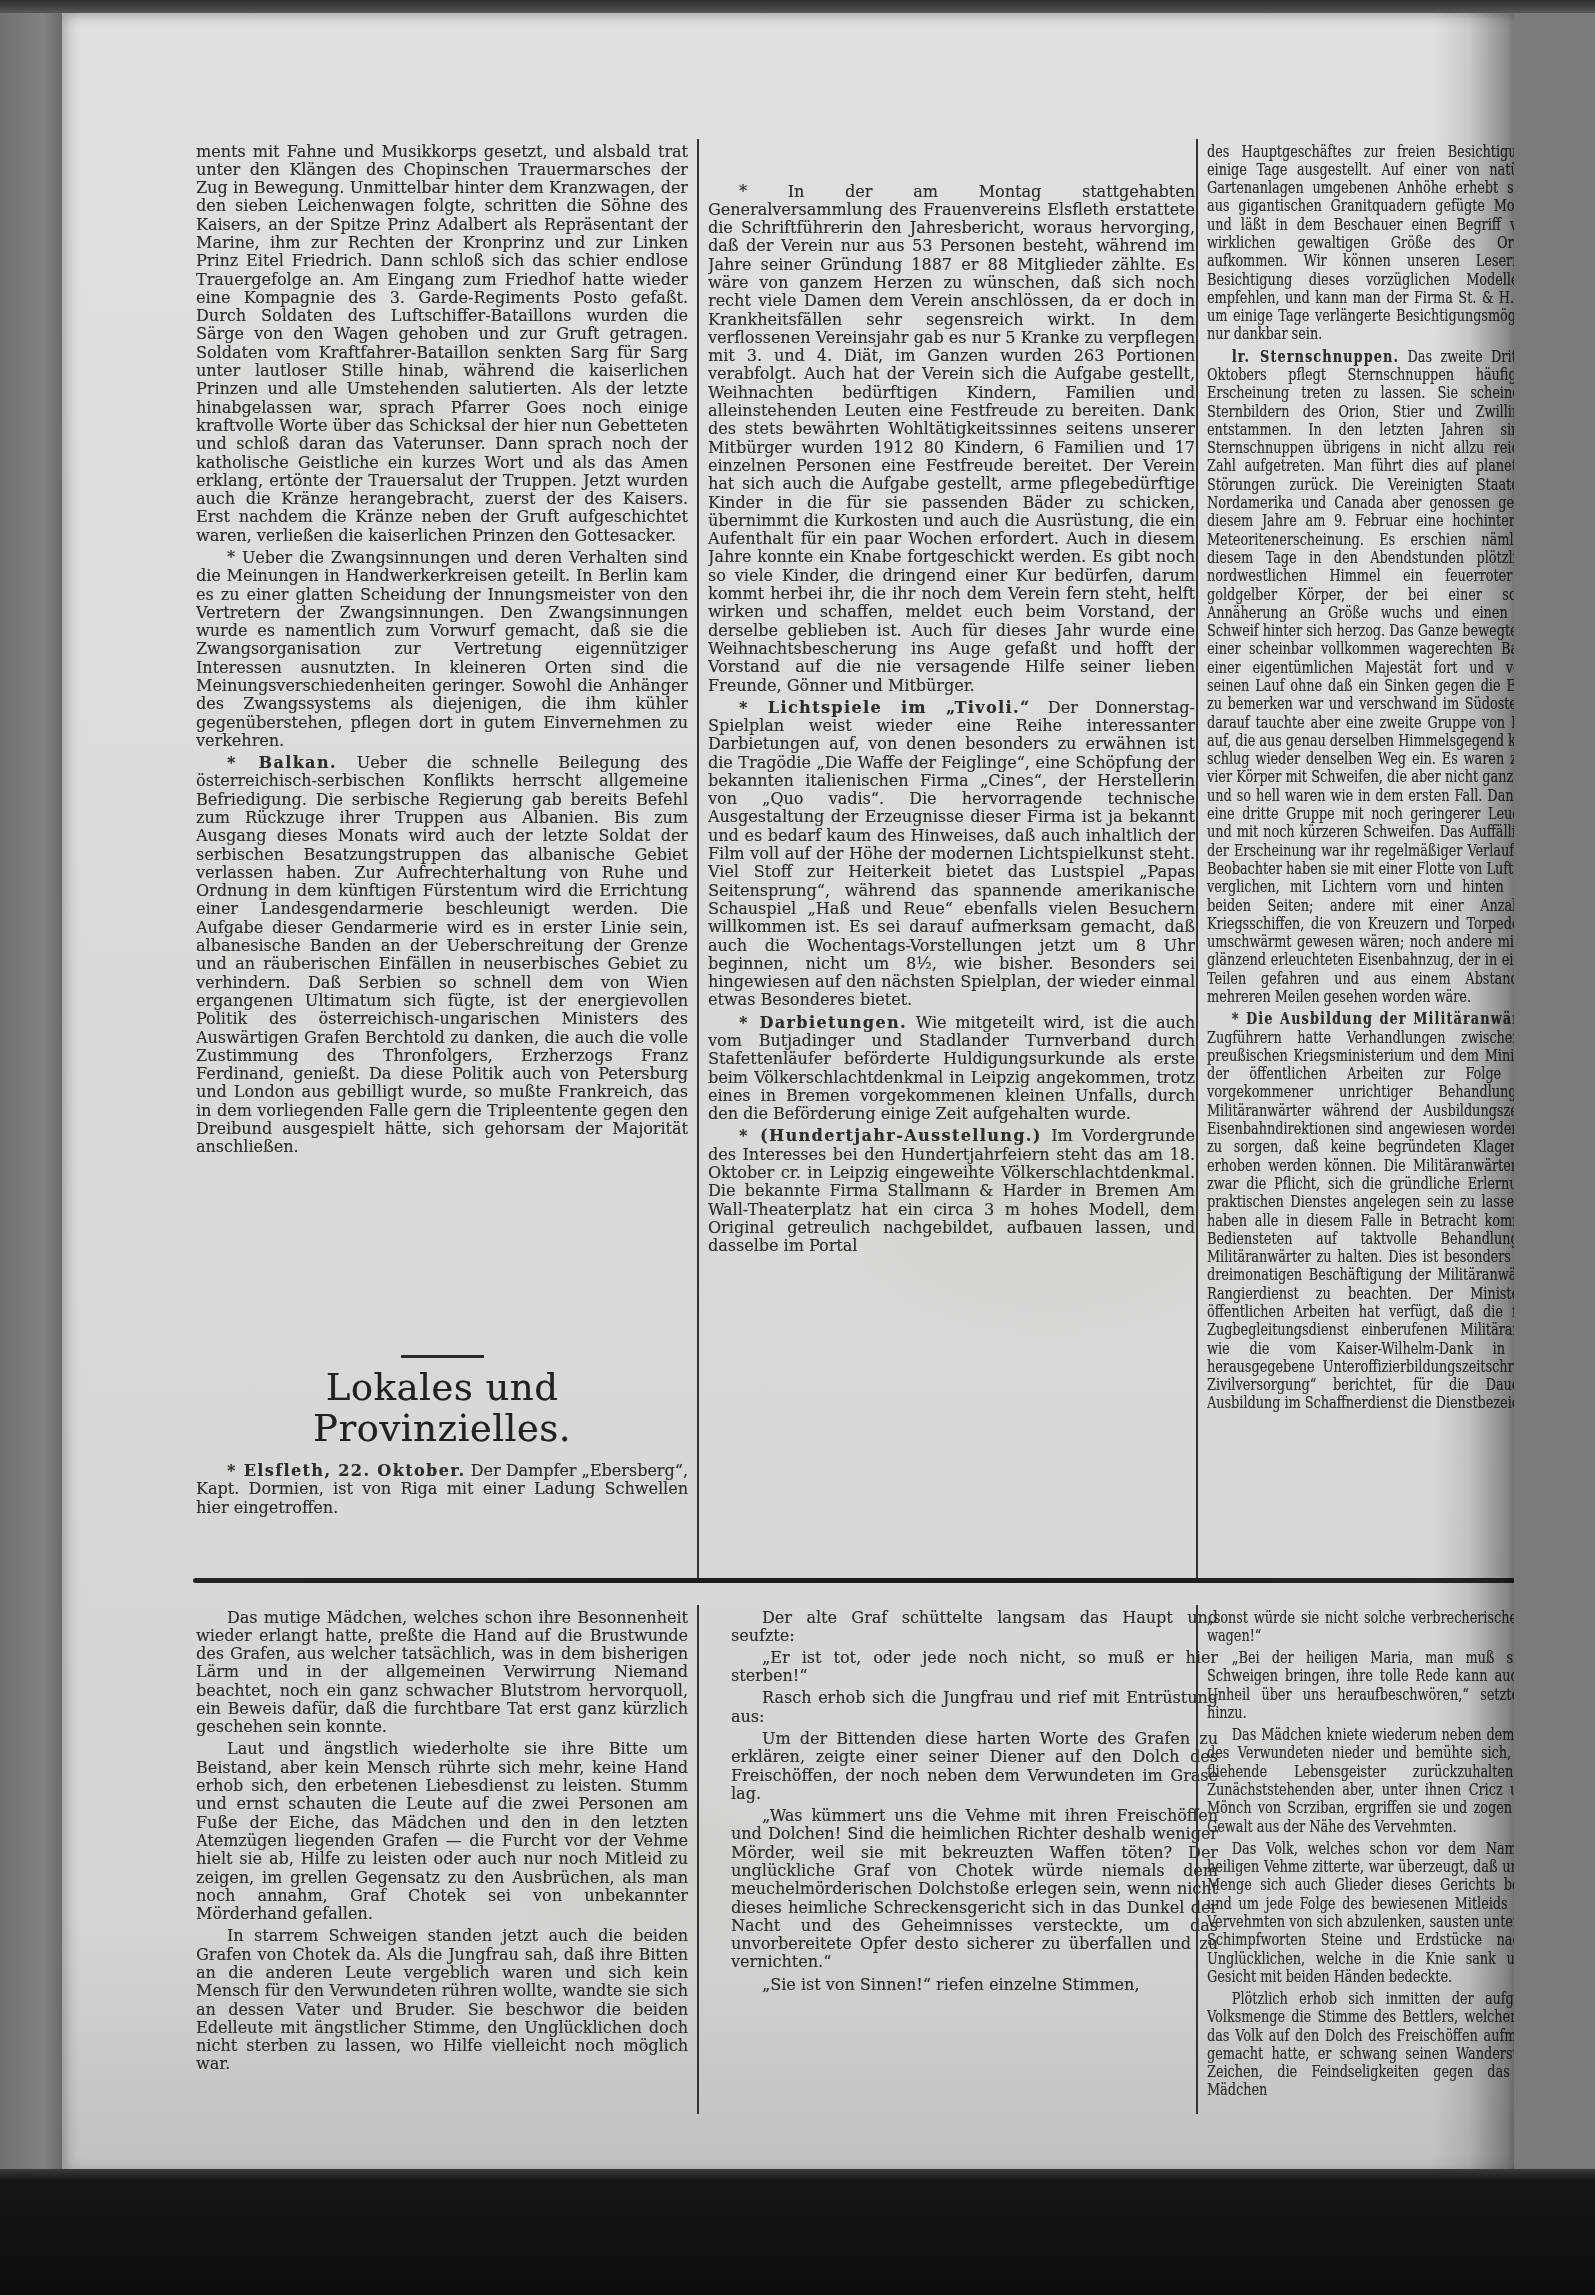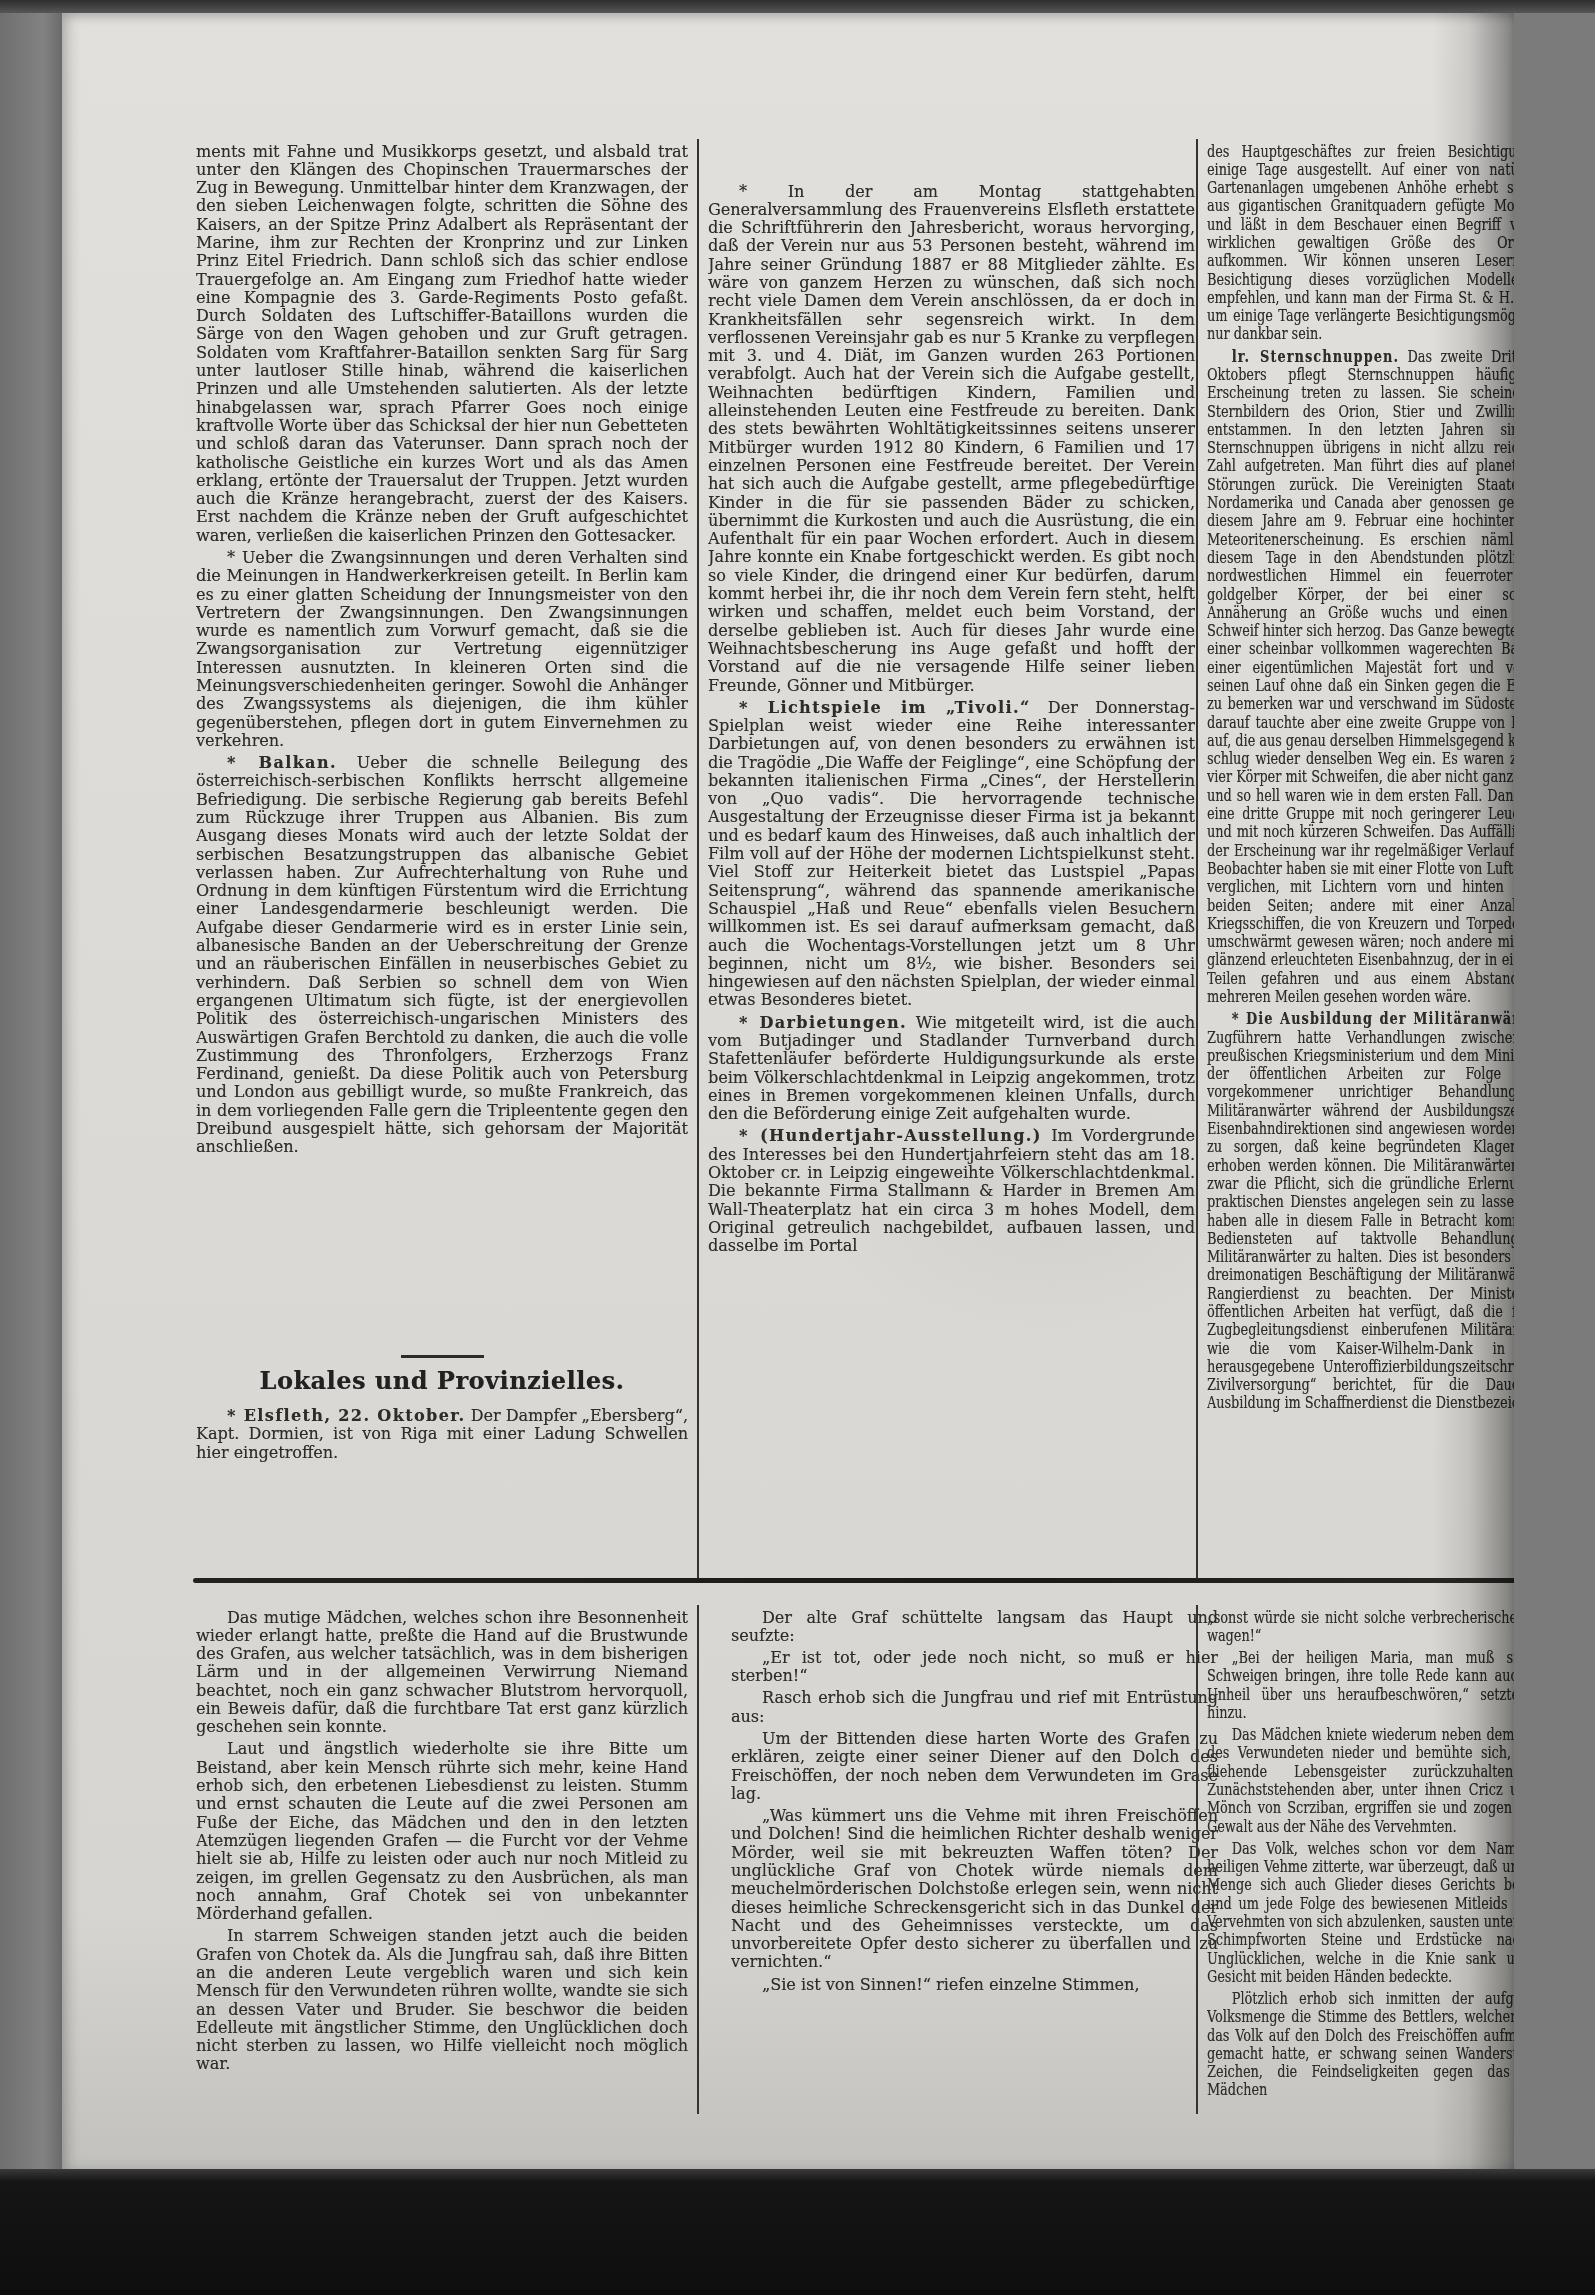--- a/index.html
+++ b/index.html
@@ -45,21 +45,21 @@
   .tcol2 { left:646px; top:130px; width:487px; height:1437px;margin-top:40px; }
   .tcol3 { left:1145px; top:130px; width:357px;  height:1437px; }
   .bcol1 { left:134px; top:1596px;  width:492px; height:520px; }
   .bcol2 { left:646px; top:1596px; width:487px; height:520px;margin-left:23px; }
   .bcol3 { left:1145px; top:1596px; width:357px;  height:520px; }
   .squeeze { width:446px; transform:scaleX(0.801); transform-origin:left top; }
 
   .news-flow { height:1206px; overflow:hidden; }
   .mini-divider { width:83px; height:2.4px; background:#2c2b29; margin:6.7px auto 0 auto; }
   .section-heading {
-    font-size:24px; line-height:1.1; font-weight:bold; text-align:center;
+    font-size:37px; line-height:1.1; font-weight:normal; text-align:center;
     margin:10.6px 0 12.5px 0; color:#232120; letter-spacing:0.5px;
     text-shadow:0.3px 0.3px 0.4px rgba(35,33,32,0.5);
   }
 
   .vrule { position:absolute; width:1.9px; background:#343330; }
   .vr1 { left:635px; top:126px; height:1441px; }
   .vr2 { left:1134px; top:126px; height:1441px; }
   .bvr1 { left:635px; top:1592px; height:509px; }
   .bvr2 { left:1134px; top:1592px; height:509px; }
   .heavy-rule { position:absolute; left:131px; top:1565px; width:1373px; height:5.3px;

